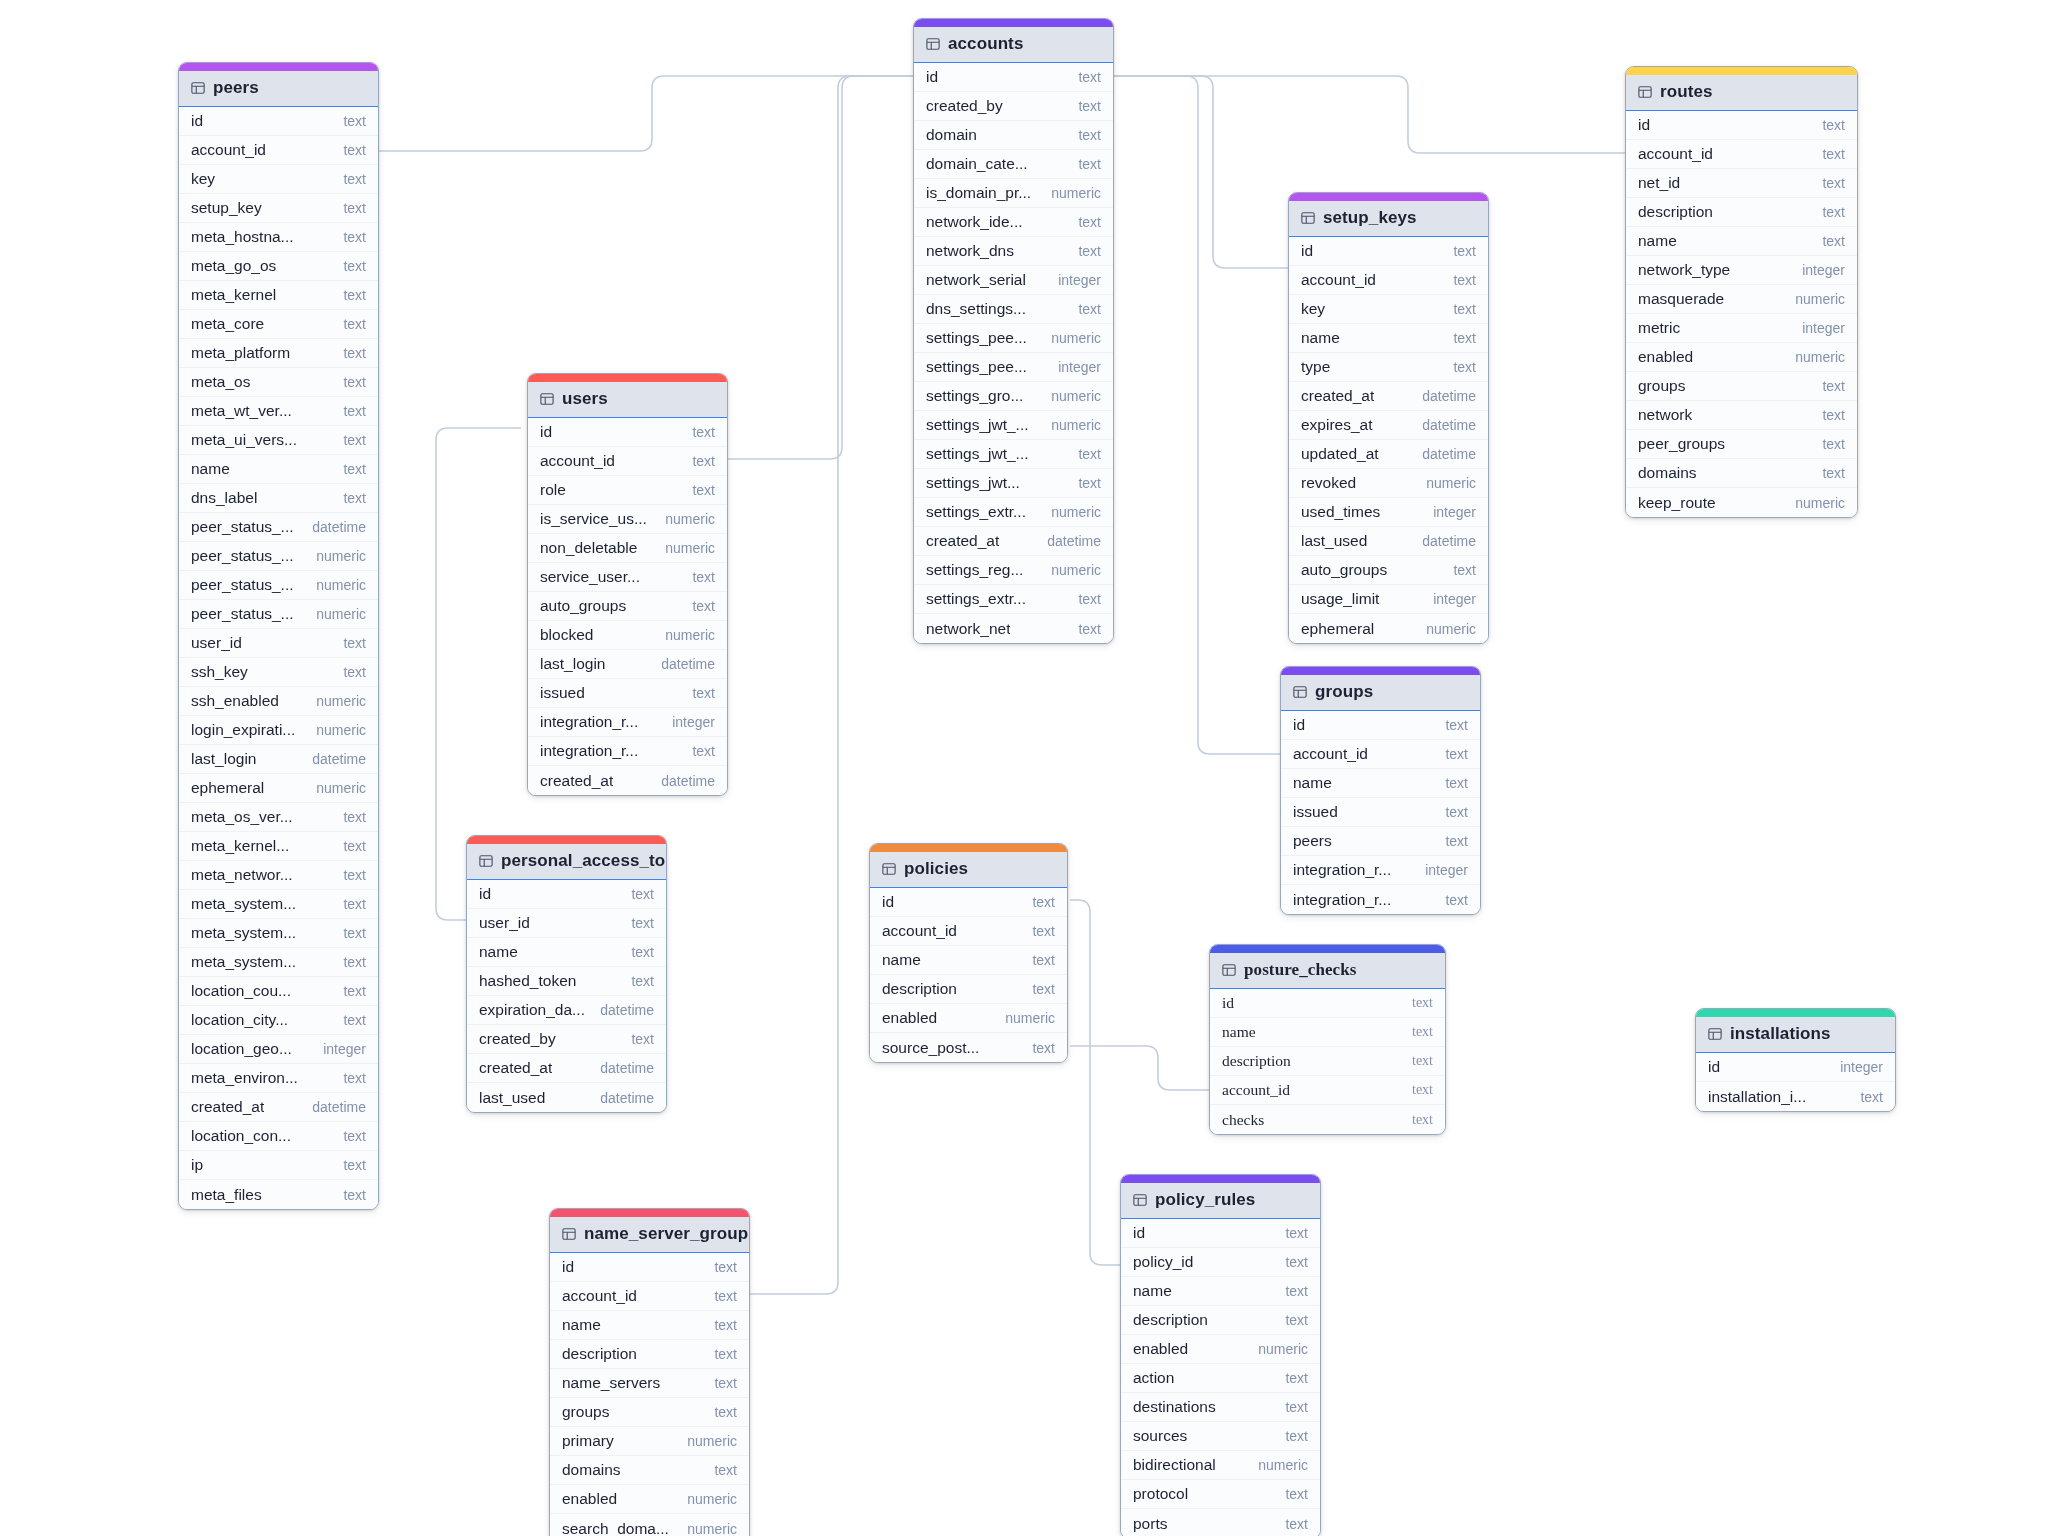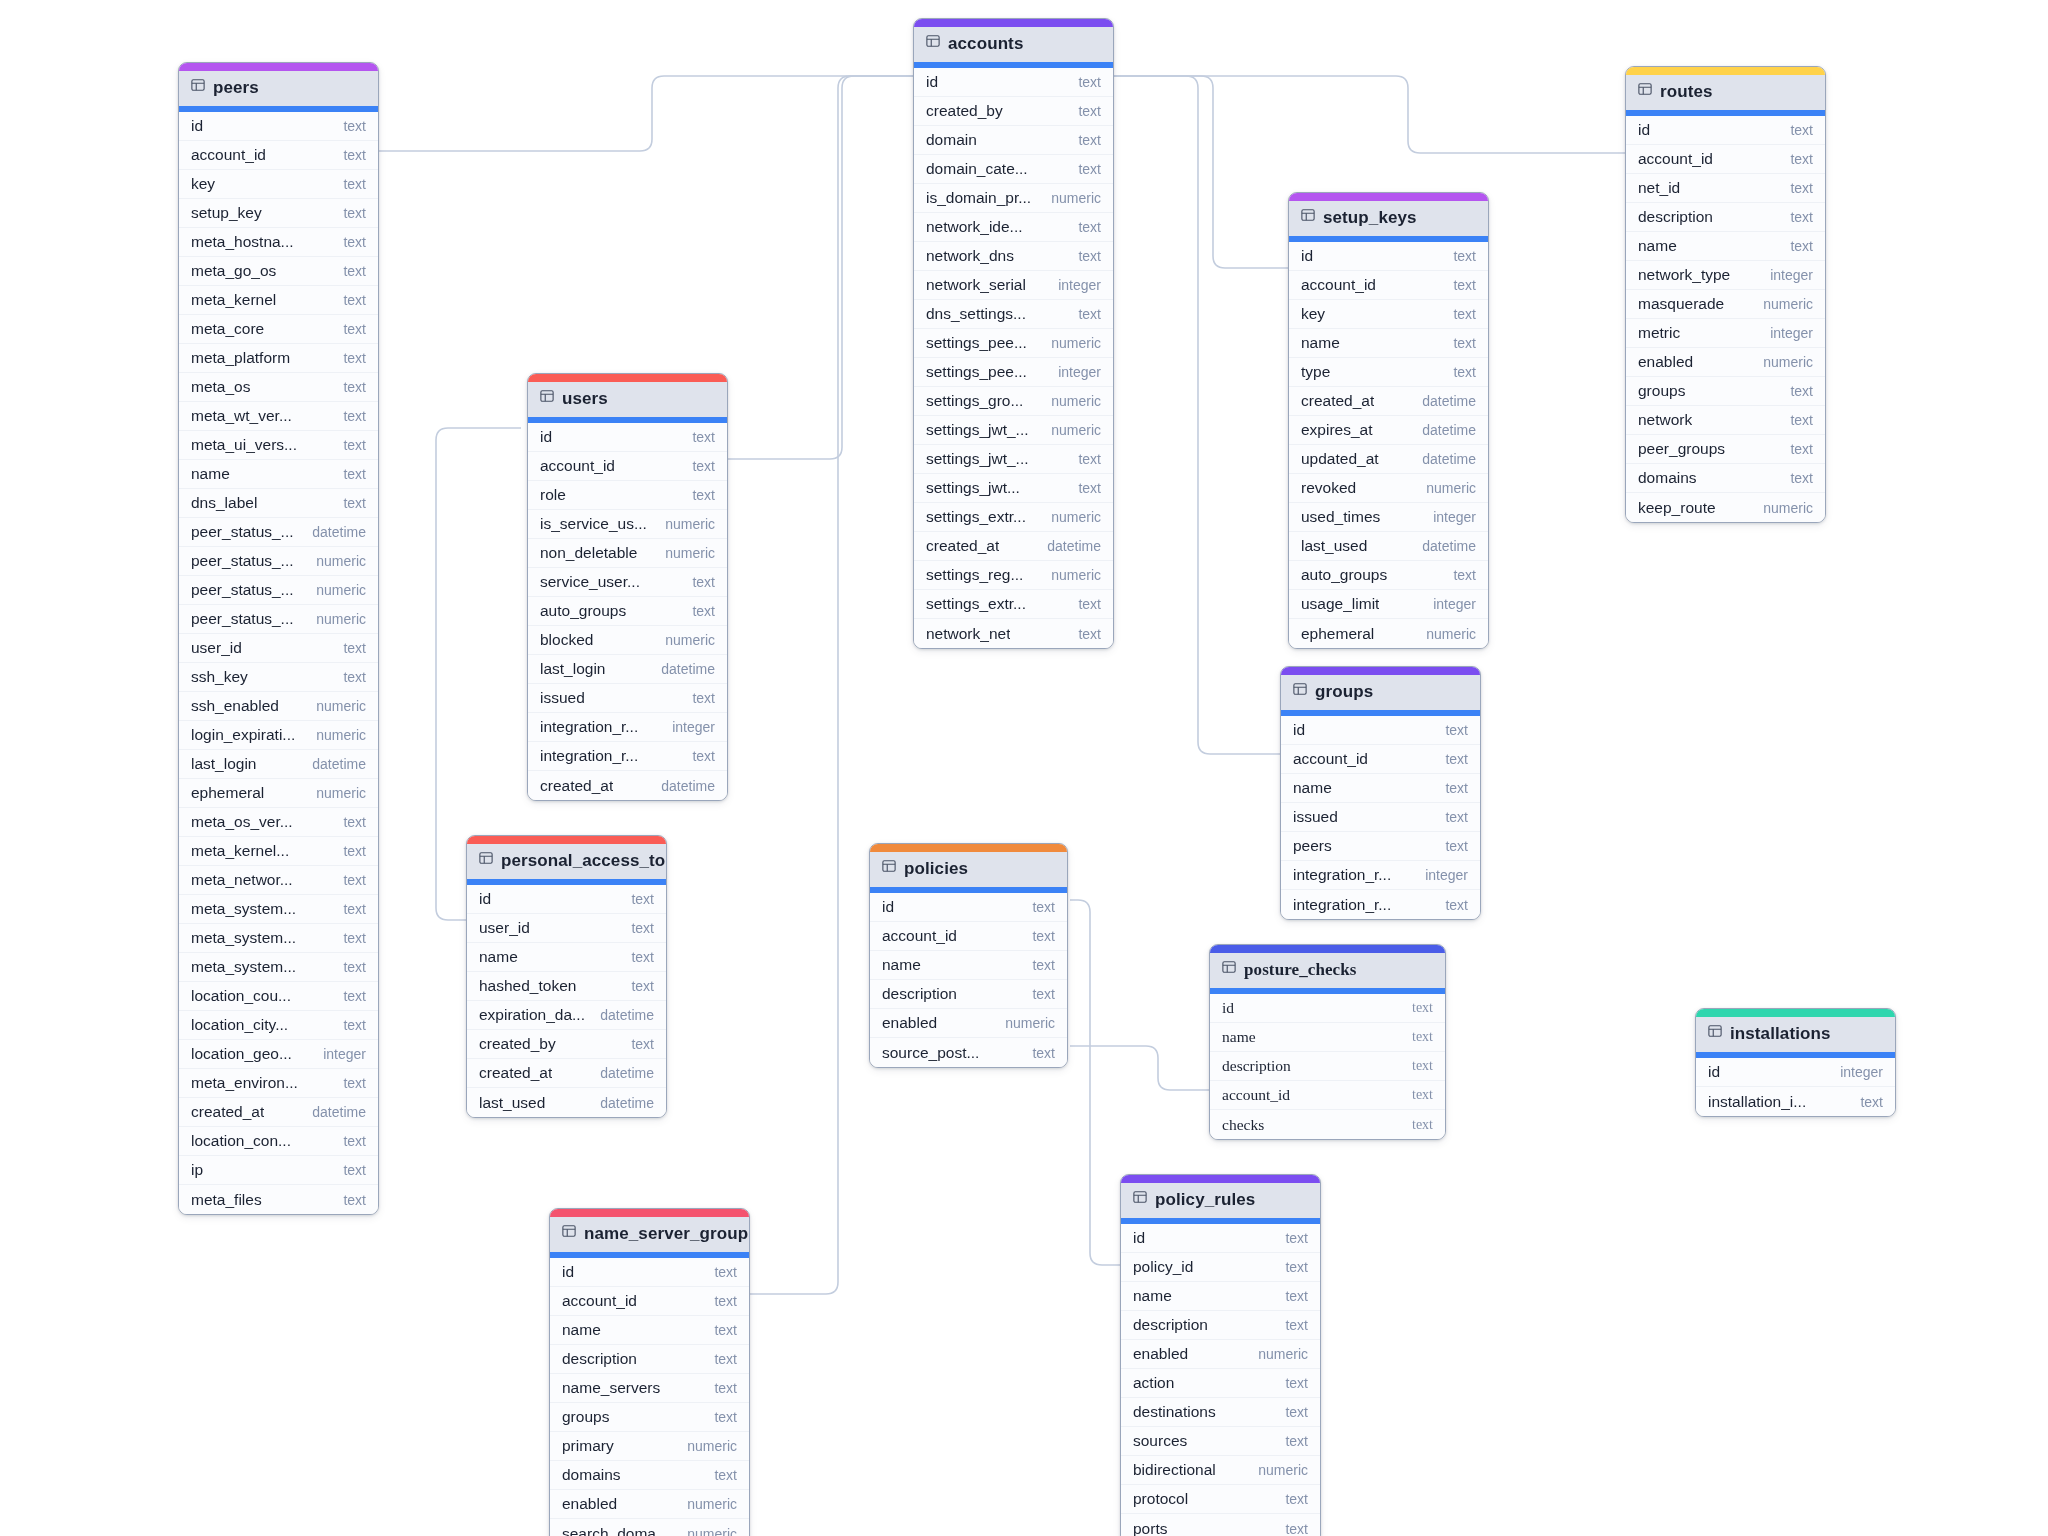--- a/index.html
+++ b/index.html
@@ -20,24 +20,24 @@
   .table-node {
     position: absolute;
     background: #ffffff;
     border: 1px solid #9aa6bb;
     border-radius: 9px;
     box-shadow: 0 1px 3px rgba(20,30,50,0.16), 0 3px 8px rgba(20,30,50,0.07);
     overflow: hidden;
   }
   .accent { height: 8px; width: 100%; }
   .thead {
-    display: flex; gap: 8px;
+    display: flex; align-items: center; gap: 8px;
     background: #dfe3ec;
     padding: 7px 12px 8px 12px;
-    border-bottom: 6px solid #3b82f6;
+    border-bottom: 1px solid #3b82f6;
   }
   .thead .tname {
     font-size: 17px; font-weight: bold; color: #1b2232;
     letter-spacing: 0.1px; white-space: nowrap;
   }
   .tbl-icon { display: block; flex: 0 0 auto; }
   .rows { display: block; background: #e5e5e5; }
   .row {
     display: flex; align-items: center; justify-content: space-between;
     padding: 0 12px;
@@ -462,21 +462,21 @@
         <div class="row">
           <span class="col-name">usage_limit</span>
           <span class="col-type">integer</span>
         </div>
         <div class="row">
           <span class="col-name">ephemeral</span>
           <span class="col-type">numeric</span>
         </div>
       </div>
     </div>
-    <div class="table-node" style="left: 1625px; top: 66px; width: 201px;">
+    <div class="table-node" style="left: 1625px; top: 66px; width: 233px;">
       <div class="accent" style="background: rgb(255, 210, 74);"></div>
       <div class="thead">
         <span style="display: flex;">
           <svg class="tbl-icon" width="14" height="14" viewBox="0 0 16 16" aria-hidden="true">
             <rect x="1" y="2" width="14" height="12" rx="1.6" fill="none" stroke="#4a5366" stroke-width="1.3"></rect>
             <line x1="1" y1="6" x2="15" y2="6" stroke="#4a5366" stroke-width="1.3"></line>
             <line x1="6" y1="6" x2="6" y2="14" stroke="#4a5366" stroke-width="1.3"></line>
           </svg>
         </span>
         <span class="tname">routes</span>

